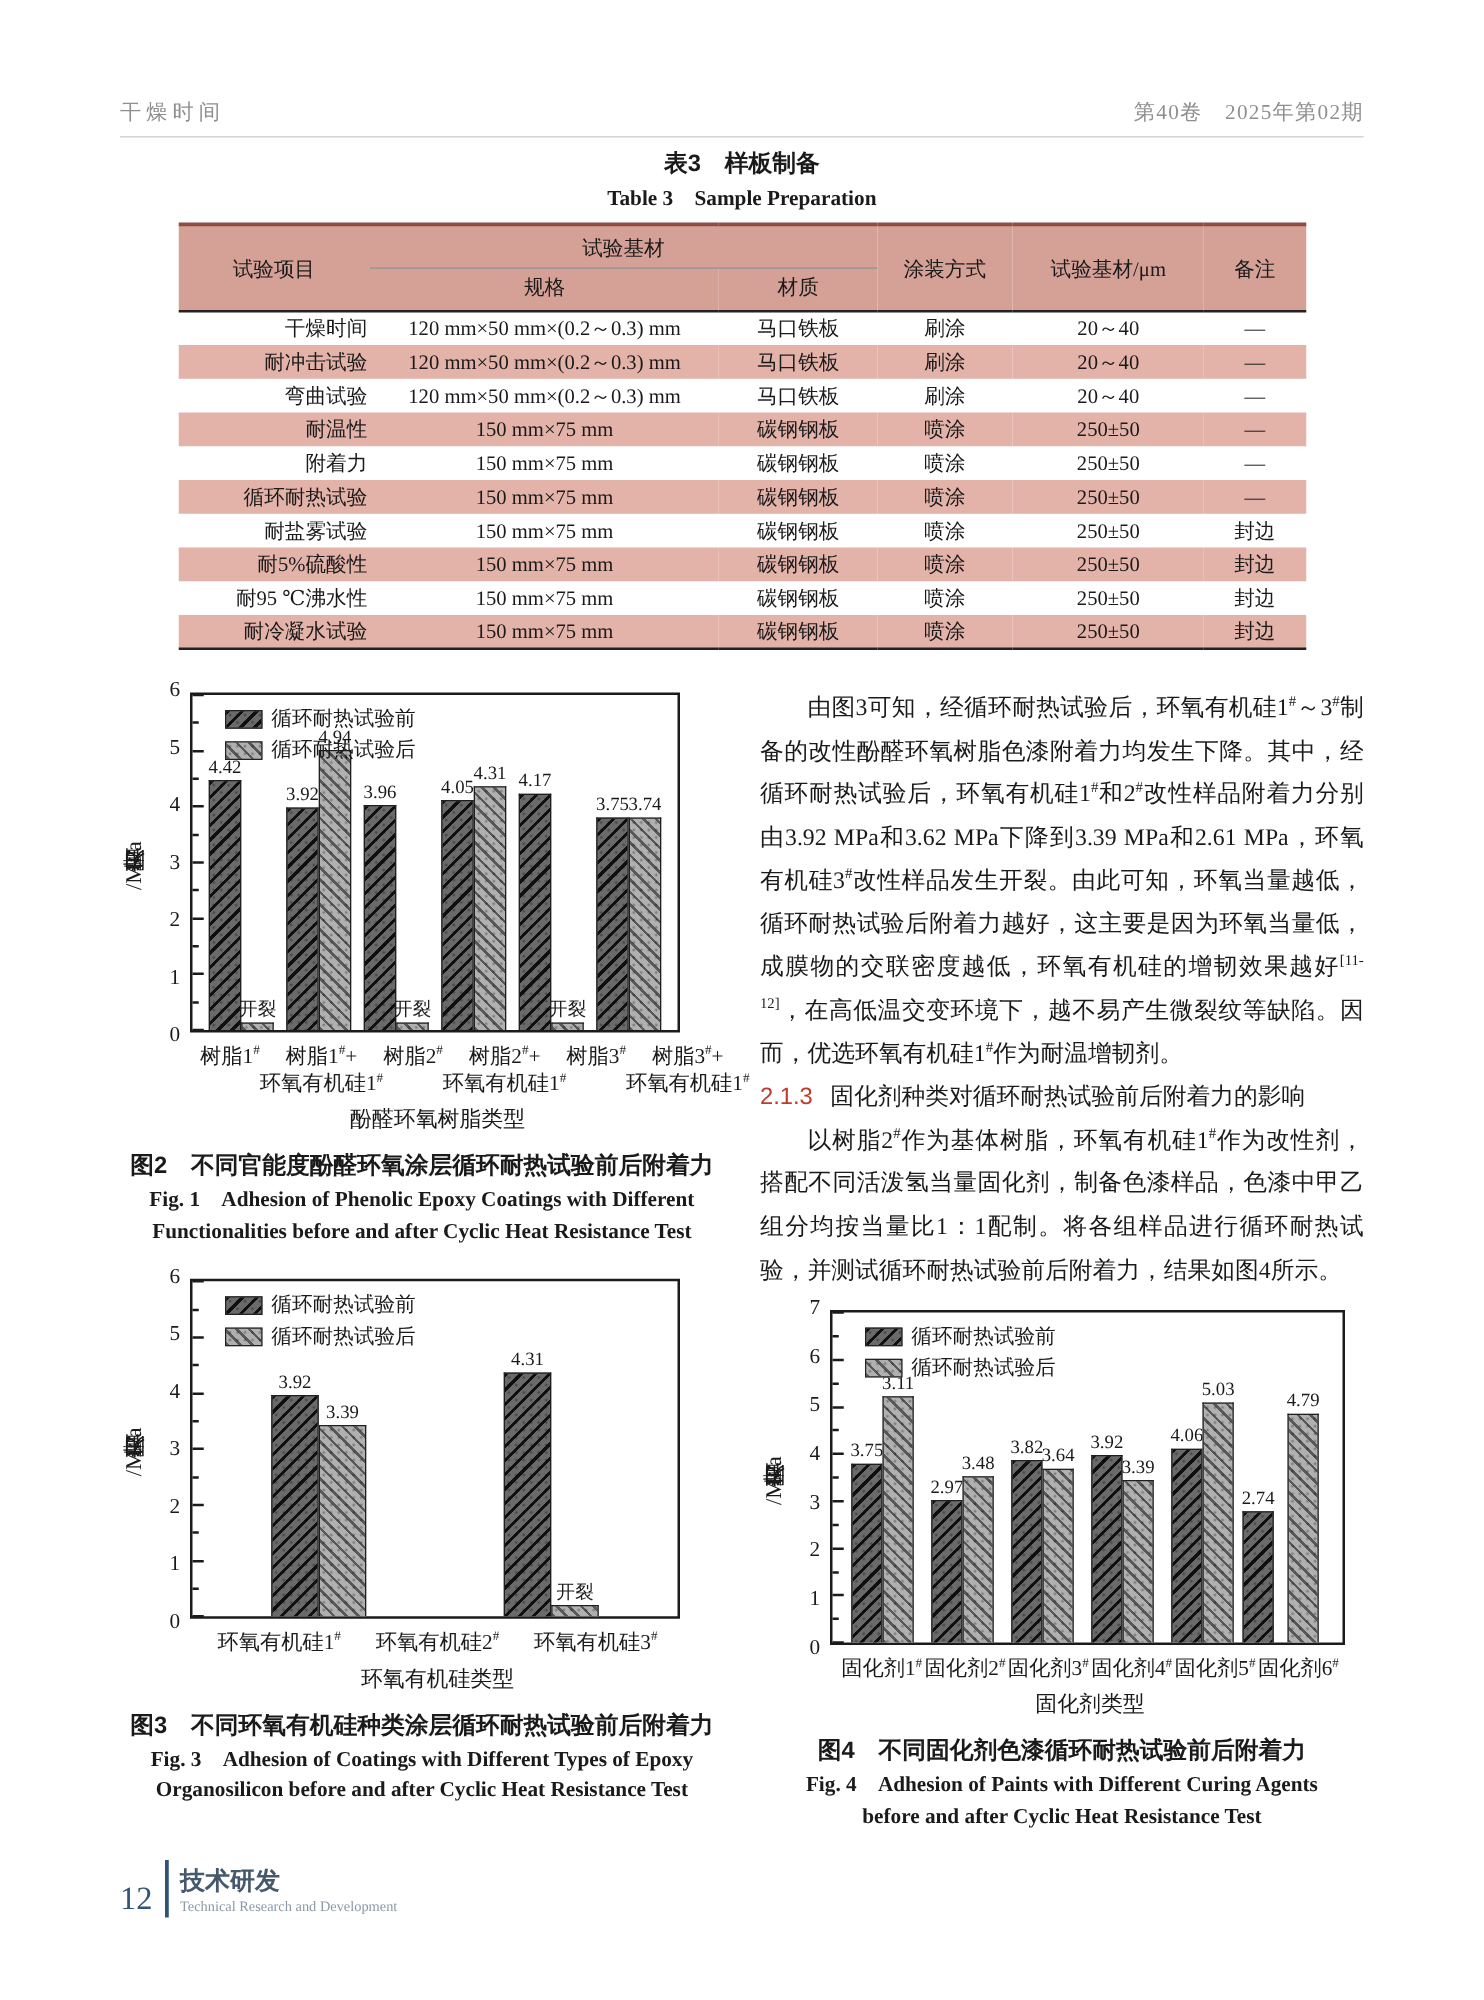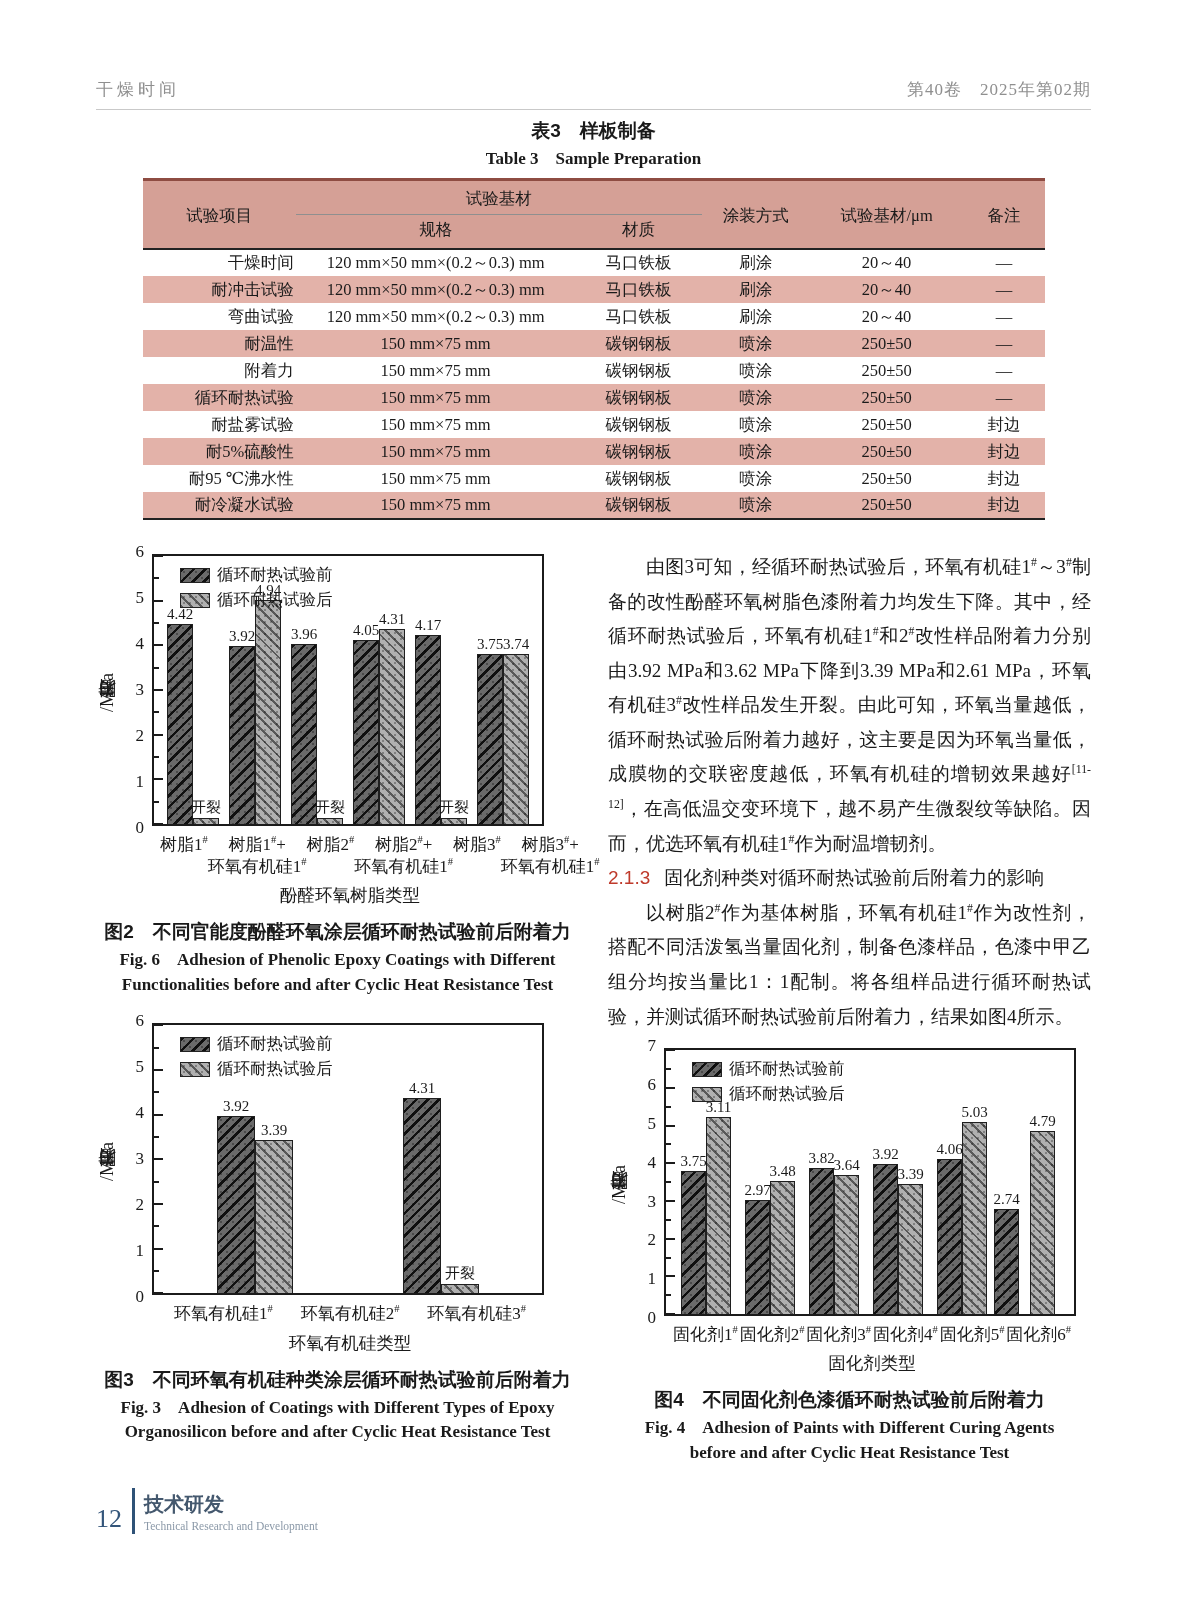--- a/index.html
+++ b/index.html
@@ -318,21 +318,21 @@
             <div class="xcat">树脂1<sup>#</sup></div>
             <div class="xcat">树脂1<sup>#</sup>+<br>环氧有机硅1<sup>#</sup></div>
             <div class="xcat">树脂2<sup>#</sup></div>
             <div class="xcat">树脂2<sup>#</sup>+<br>环氧有机硅1<sup>#</sup></div>
             <div class="xcat">树脂3<sup>#</sup></div>
             <div class="xcat">树脂3<sup>#</sup>+<br>环氧有机硅1<sup>#</sup></div>
           </div>
           <div class="xtitle" style="width: 396px;">酚醛环氧树脂类型</div>
         </div>
       <div class="fig-caption-zh">图2　不同官能度酚醛环氧涂层循环耐热试验前后附着力</div>
-      <div class="fig-caption-en">Fig. 6　Adhesion of Phenolic Epoxy Coatings with Different Functionalities before and after Cyclic Heat Resistance Test</div>
+      <div class="fig-caption-en">Fig. 1　Adhesion of Phenolic Epoxy Coatings with Different Functionalities before and after Cyclic Heat Resistance Test</div>
 
       <div class="chart" style="margin-top:26px">
           <div class="chart-row">
             <div class="ylabel">附着力/MPa</div>
             <div class="yaxis" style="height: 276px;">
               <div class="ticklbl" style="bottom: calc(0% - 8px);">0</div>
               <div class="ticklbl" style="bottom: calc(16.6667% - 8px);">1</div>
               <div class="ticklbl" style="bottom: calc(33.3333% - 8px);">2</div>
               <div class="ticklbl" style="bottom: calc(50% - 8px);">3</div>
               <div class="ticklbl" style="bottom: calc(66.6667% - 8px);">4</div>

